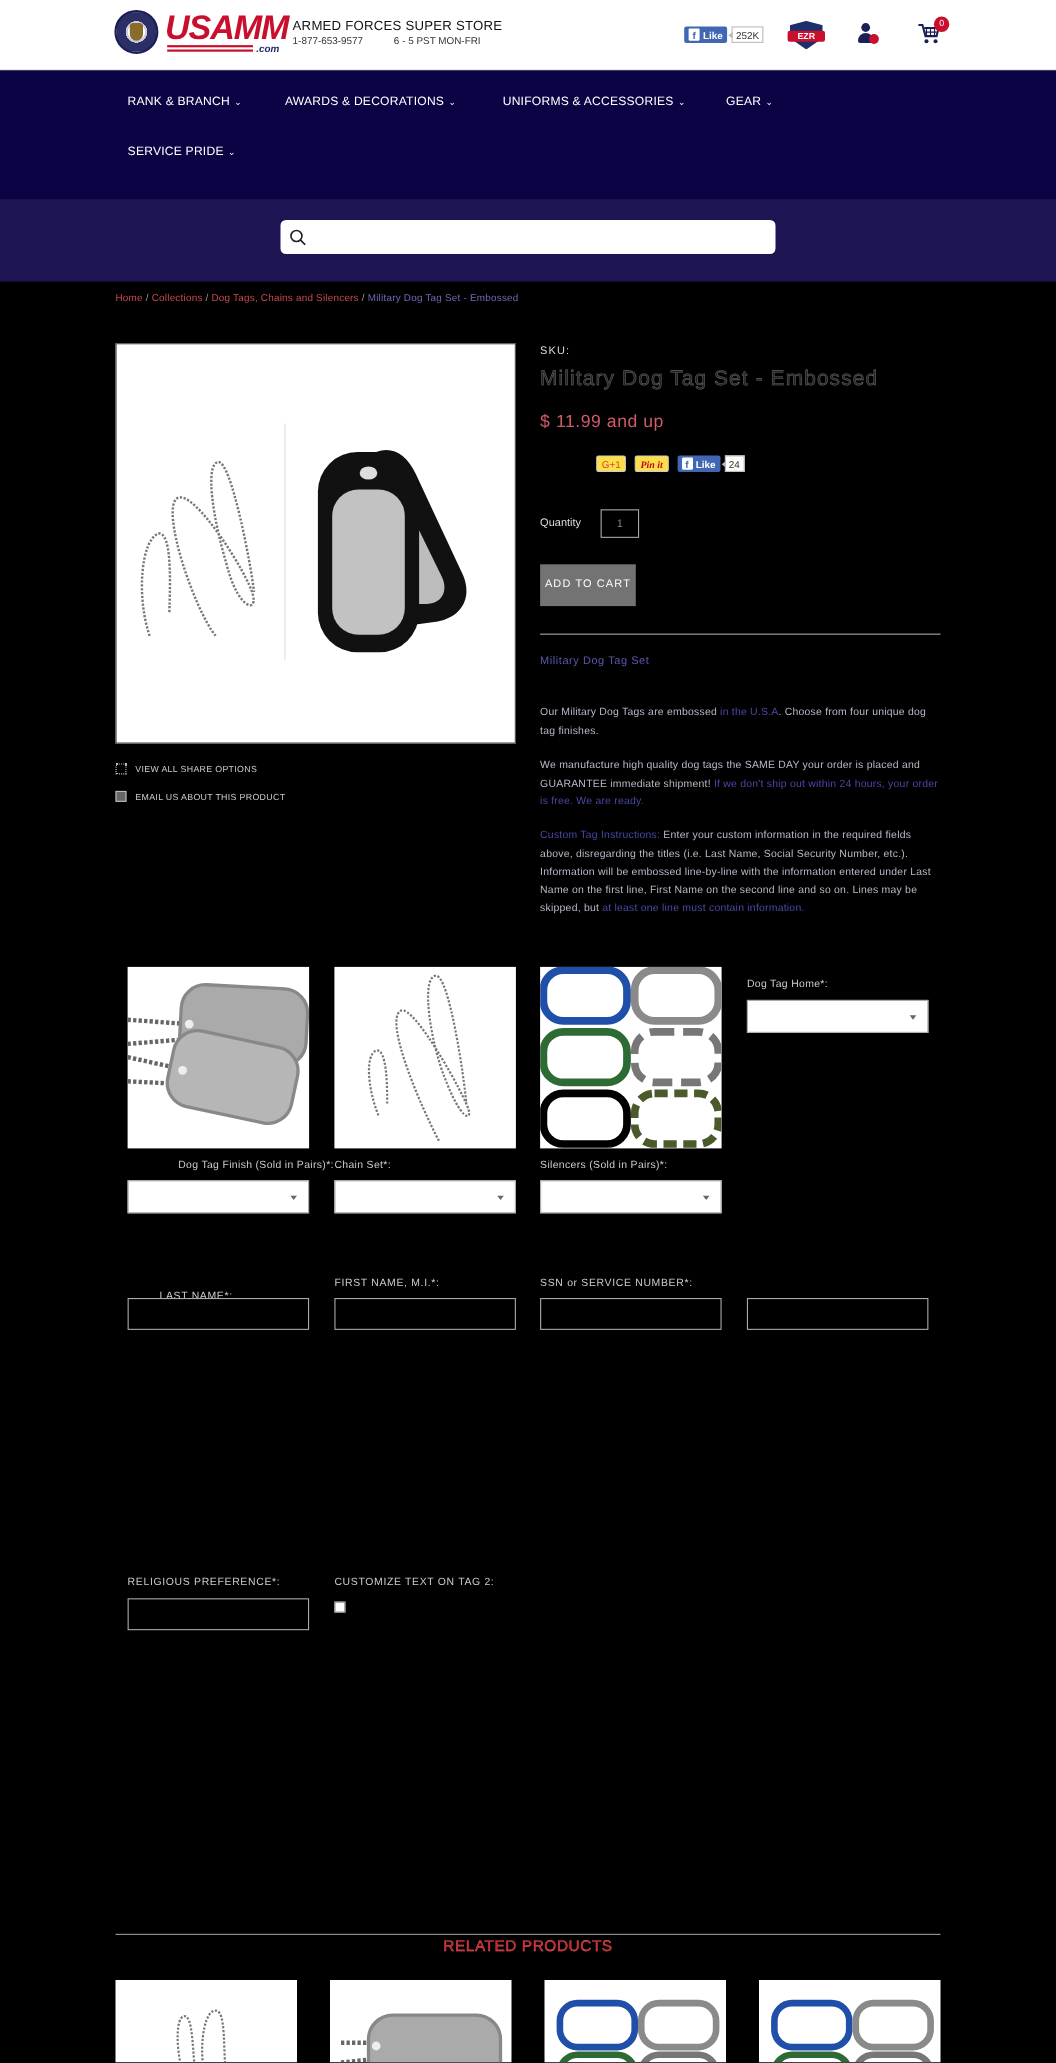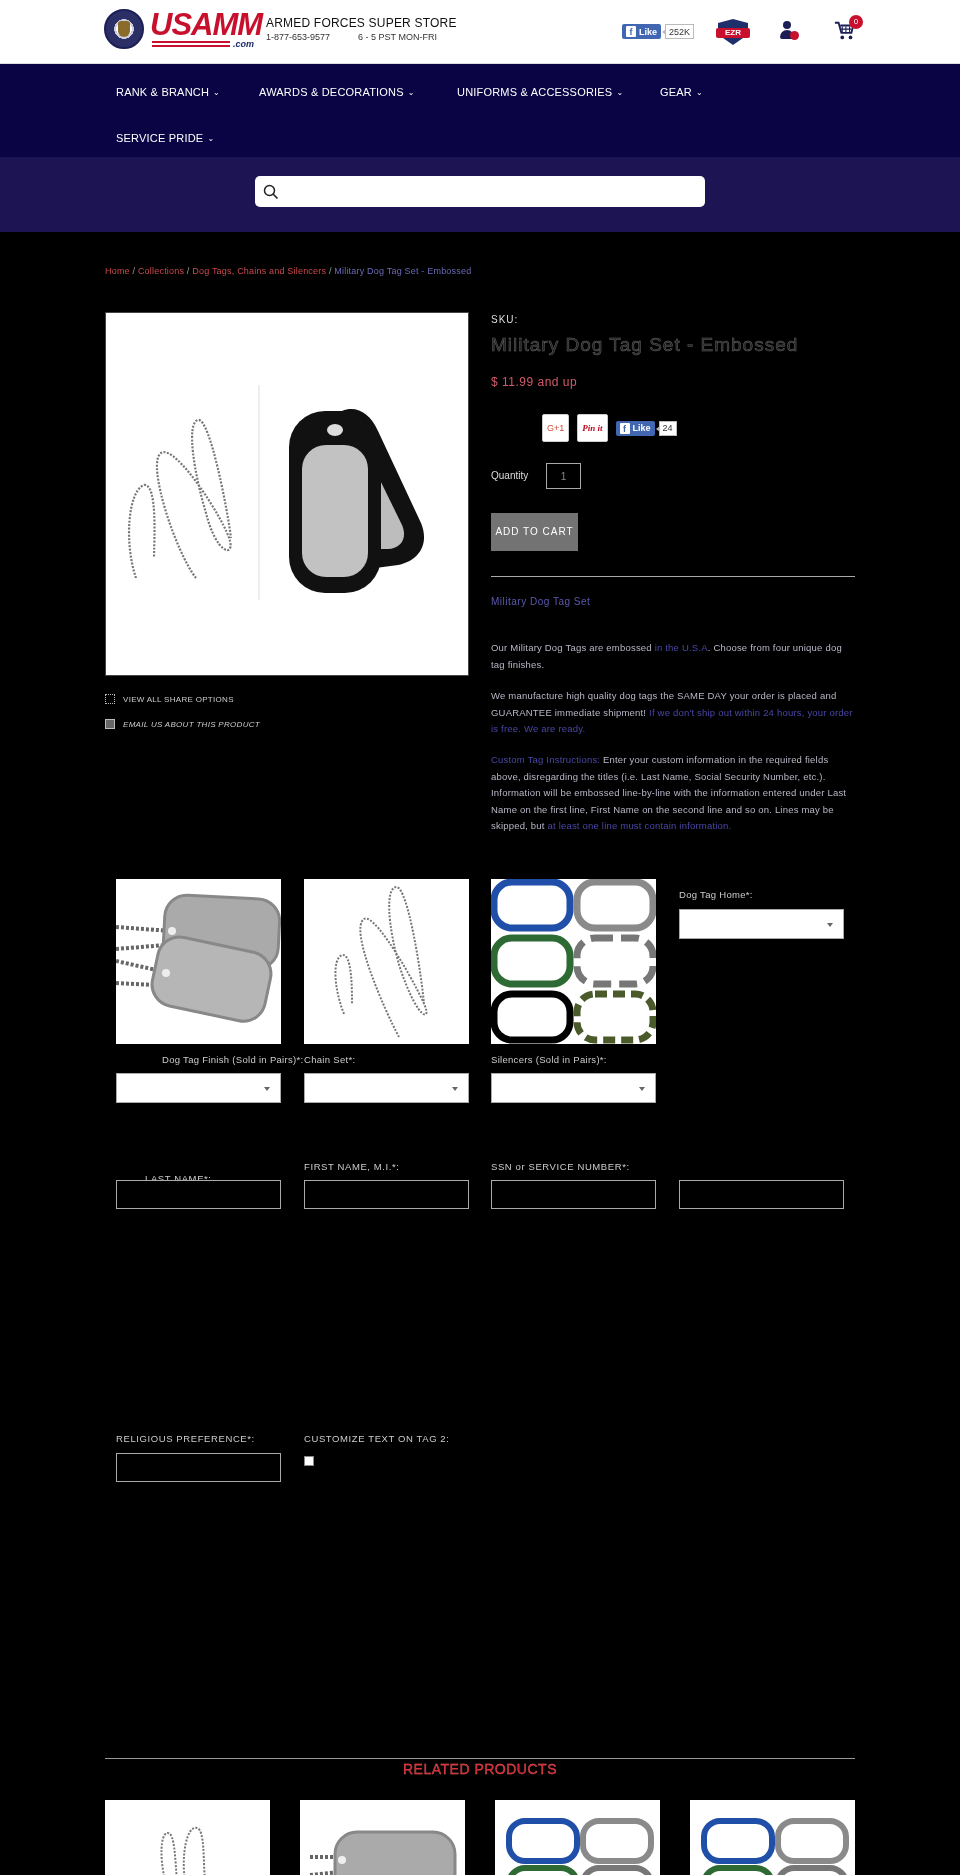--- a/index.html
+++ b/index.html
@@ -31,44 +31,44 @@
   .ezr .band { position: absolute; left: -2px; top: 9px; width: 34px; height: 10px; background: #c8102e; color: #fff; font-size: 8px; font-weight: 900; text-align: center; line-height: 10px; border-radius: 2px; }
   .acct { position: absolute; left: 780px; top: 21px; width: 20px; height: 20px; }
   .acct .head { position: absolute; left: 3px; top: 0; width: 8px; height: 8px; border-radius: 50%; background: #1b1f55; }
   .acct .body { position: absolute; left: 0; top: 9px; width: 14px; height: 9px; border-radius: 7px 7px 2px 2px; background: #1b1f55; }
   .acct .gear { position: absolute; left: 10px; top: 10px; width: 9px; height: 9px; border-radius: 50%; background: #c8102e; border: 2px dotted #c8102e; }
   .cart { position: absolute; left: 834px; top: 20px; width: 22px; height: 22px; }
   .cart svg { width: 22px; height: 22px; }
   .cart-badge { position: absolute; left: 849px; top: 15px; width: 14px; height: 14px; border-radius: 50%; background: #c8102e; color: #fff; font-size: 8px; text-align: center; line-height: 14px; }
 
   
-  .nav { background: #0a0444; height: 93px; padding: 0 104px; position: relative; }
+  .nav { background: #0a0444; height: 117px; padding: 0 104px; position: relative; }
   .nav-item { position: absolute; color: #fff; font-size: 11px; letter-spacing: 0.2px; display: flex; align-items: center; gap: 4px; cursor: pointer; }
   .nav-item .chev { font-size: 8px; }
   .searchbar { background: #1d1553; height: 75px; position: relative; }
   .search-box { position: absolute; left: 255px; top: 19px; width: 450px; height: 31px; background: #fff; border-radius: 5px; display: flex; align-items: center; padding-left: 8px; }
   .search-box input { border: none; outline: none; flex: 1; height: 100%; margin-left: 6px; background: transparent; font-size: 13px; }
 
   
   .breadcrumb { position: absolute; left: 105px; top: 266px; font-size: 9px; letter-spacing: 0.2px; }
   .breadcrumb .bc-link { color: #c8494f; }
   .breadcrumb .bc-sep { color: #999; }
   .breadcrumb .bc-current { color: #6c6ab8; }
 
   .main-image { position: absolute; left: 105px; top: 312px; width: 364px; height: 364px; background: #fff; border: 1px solid #444; overflow: hidden; }
 
   .share-row { position: absolute; left: 105px; font-size: 8px; color: #ccc; display: flex; align-items: center; gap: 8px; letter-spacing: 0.3px; }
   .share-icon { width: 10px; height: 10px; border: 1px solid #bbb; display: inline-block; }
 
   .sku { position: absolute; left: 491px; top: 314px; font-size: 10px; color: #ddd; letter-spacing: 1px; }
   .title { position: absolute; left: 491px; top: 334px; font-size: 19px; color: #222; letter-spacing: 1px; -webkit-text-stroke: 0.5px #666; }
-  .price { position: absolute; left: 491px; top: 375px; font-size: 12px; color: #d05a6a; letter-spacing: 0.5px; }
+  .price { position: absolute; left: 491px; top: 375px; font-size: 16px; color: #d05a6a; letter-spacing: 0.5px; }
 
   .social { position: absolute; left: 542px; top: 414px; display: flex; gap: 8px; align-items: center; }
-  .soc { background: #ffffff; border: 1px solid #ccc; height: 28px; font-size: 9px; display: flex; align-items: center; padding: 0 4px; border-radius: 2px; }
+  .soc { background: #fde047; border: 1px solid #ccc; height: 15px; font-size: 9px; display: flex; align-items: center; padding: 0 4px; border-radius: 2px; }
   .soc.gplus { color: #d34836; }
   .soc.pin { color: #bd081c; font-style: italic; font-weight: bold; font-family: "Liberation Serif", serif; }
 
   .qty-label { position: absolute; left: 491px; top: 470px; font-size: 10px; color: #ddd; }
   .qty-input { position: absolute; left: 546px; top: 463px; width: 35px; height: 26px; border: 1px solid #aaa; background: #000; color: #888; text-align: center; font-size: 10px; }
   .add-btn { position: absolute; left: 491px; top: 513px; width: 87px; height: 38px; background: #737373; color: #fff; font-size: 10px; letter-spacing: 1px; text-align: center; display: flex; align-items: center; justify-content: center; line-height: 12px; border: none; cursor: pointer; }
   .hr1 { position: absolute; left: 491px; top: 576px; width: 364px; height: 1px; background: #aaa; }
   .desc-title { position: absolute; left: 491px; top: 596px; font-size: 10px; color: #5b58b0; letter-spacing: 0.5px; }
   .desc-p { position: absolute; left: 491px; width: 364px; font-size: 9.5px; line-height: 16.5px; color: #b8b8c8; letter-spacing: 0.2px; }
   .desc-p .hl { color: #4a47a6; }
@@ -188,21 +188,21 @@
     <rect x="183" y="98" width="92" height="182" rx="36" fill="#111"></rect>
     <rect x="196" y="132" width="66" height="132" rx="24" fill="#c2c2c2"></rect>
     <ellipse cx="229" cy="117" rx="8" ry="6" fill="#ddd"></ellipse>
   </svg>
 </div>
 
 <div class="share-row" style="top:694px;">
   <span class="share-icon" style="border-style:dotted;"></span>
   <span>VIEW ALL SHARE OPTIONS</span>
 </div>
-<div class="share-row" style="top:719px;font-style:italic;">
+<div class="share-row" style="top:719px;">
   <span class="share-icon" style="background:#666;"></span>
   <span>EMAIL US ABOUT THIS PRODUCT</span>
 </div>
 
 <div class="sku">SKU:</div>
 <div class="title">Military Dog Tag Set - Embossed</div>
 <div class="price">$ 11.99 and up</div>
 
 <div class="social">
   <div class="soc gplus">G+1</div>

